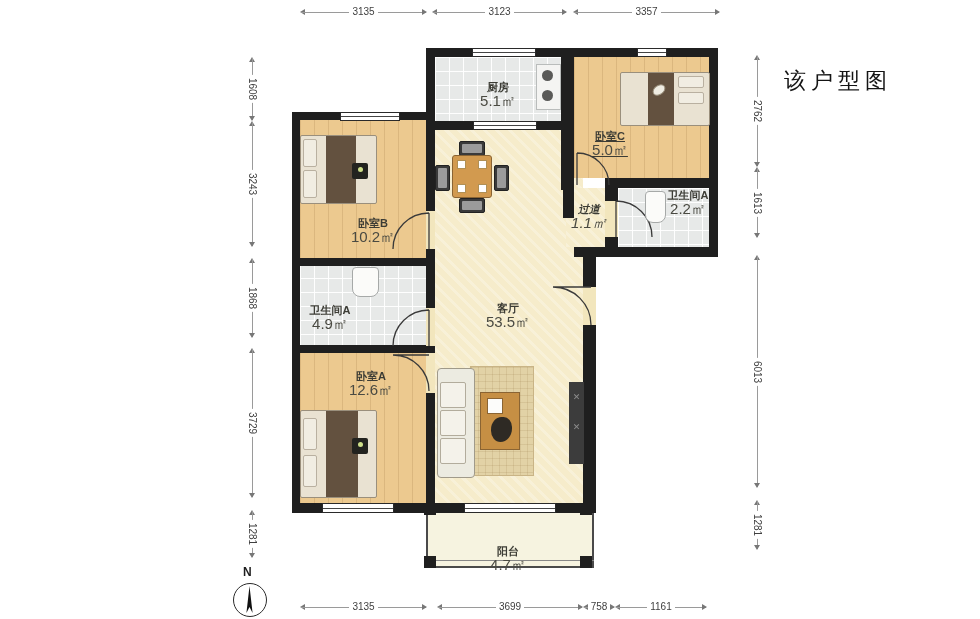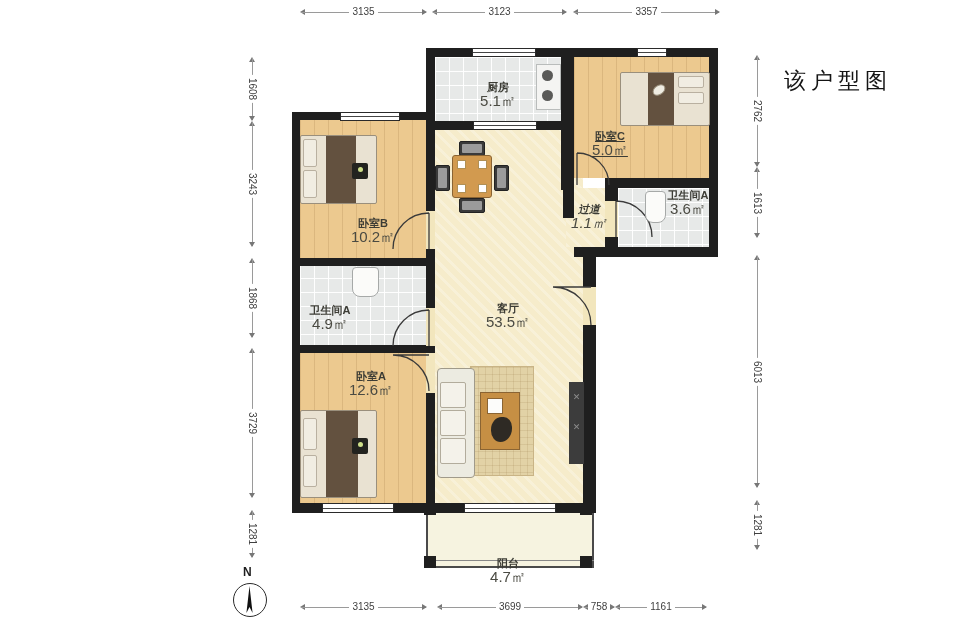--- a/index.html
+++ b/index.html
@@ -176,21 +176,21 @@
   <div class="rlabel" style="left:458px;top:81px;width:80px;">
     <span class="rname">厨房</span>
     <span class="rarea">5.1㎡</span>
   </div>
   <div class="rlabel" style="left:570px;top:130px;width:80px;text-decoration:underline;">
     <span class="rname">卧室C</span>
     <span class="rarea">5.0㎡</span>
   </div>
   <div class="rlabel" style="left:648px;top:189px;width:80px;">
     <span class="rname">卫生间A</span>
-    <span class="rarea">3.6㎡</span>
+    <span class="rarea">2.2㎡</span>
   </div>
   <div class="rlabel" style="left:570px;top:203px;width:38px;font-style:italic;">
     <span class="rname">过道</span>
     <span class="rarea">1.1㎡</span>
   </div>
   <div class="rlabel" style="left:333px;top:217px;width:80px;">
     <span class="rname">卧室B</span>
     <span class="rarea">10.2㎡</span>
   </div>
   <div class="rlabel" style="left:290px;top:304px;width:80px;">
@@ -198,21 +198,21 @@
     <span class="rarea">4.9㎡</span>
   </div>
   <div class="rlabel" style="left:468px;top:302px;width:80px;">
     <span class="rname">客厅</span>
     <span class="rarea">53.5㎡</span>
   </div>
   <div class="rlabel" style="left:331px;top:370px;width:80px;text-align:center;">
     <span class="rname">卧室A</span>
     <span class="rarea">12.6㎡</span>
   </div>
-  <div class="rlabel" style="left:468px;top:557px;width:80px;">
+  <div class="rlabel" style="left:468px;top:545px;width:80px;">
     <span class="rname">阳台</span>
     <span class="rarea">4.7㎡</span>
   </div>
 
   <div class="dim-h" style="left:300px;top:6px;width:127px;">
       <div class="dl"></div>
       <span class="dim-label">3135</span>
     </div>
   <div class="dim-h" style="left:432px;top:6px;width:135px;">
       <div class="dl"></div>

